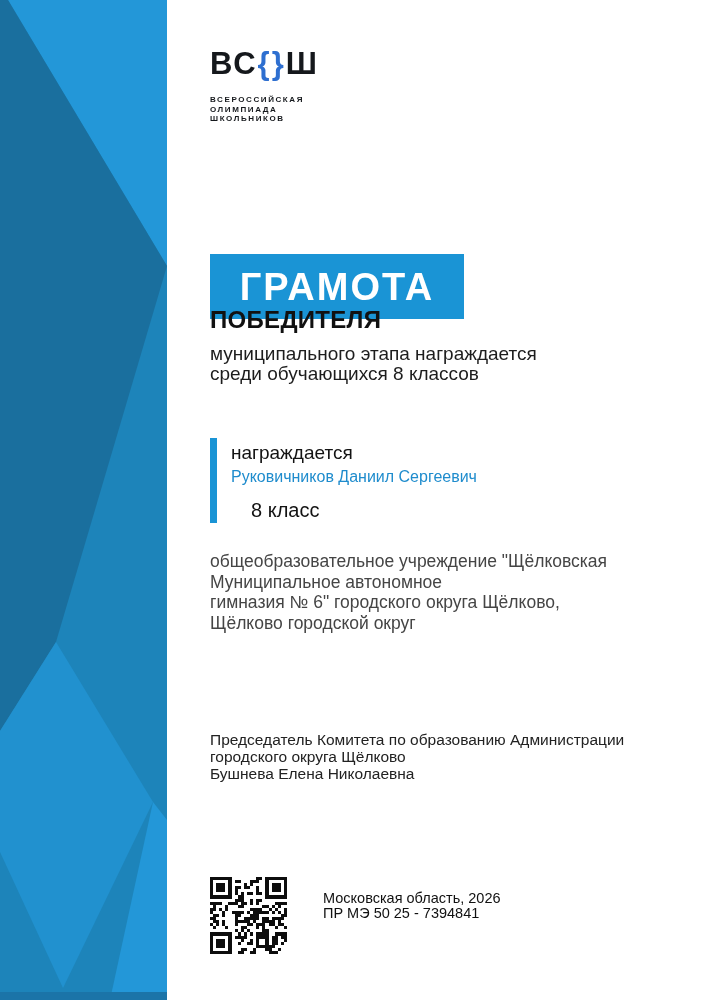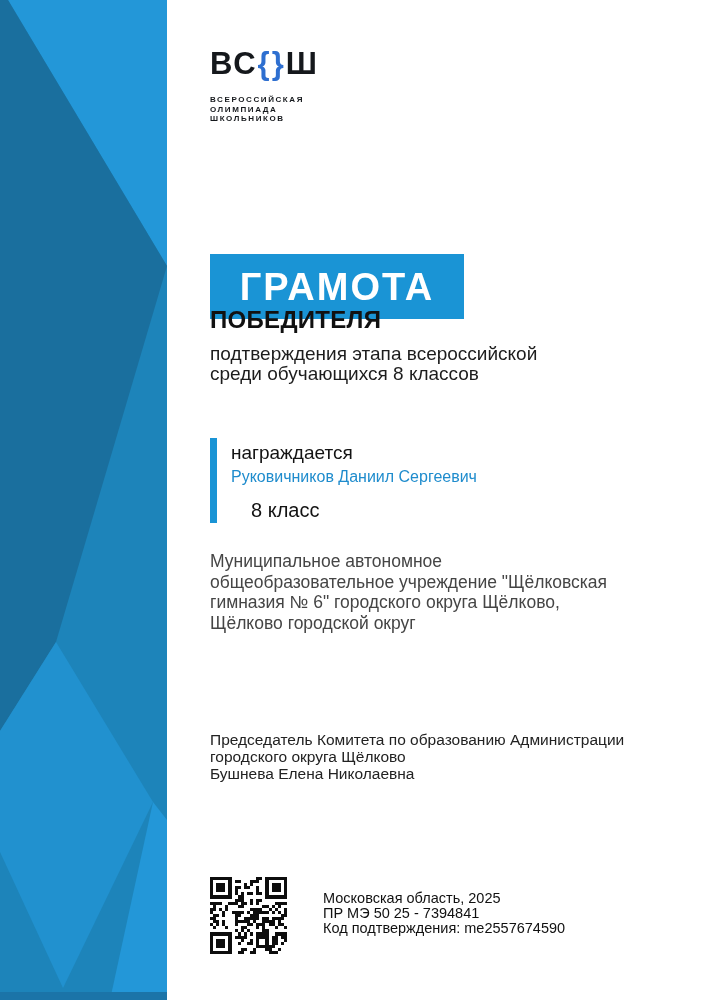--- a/index.html
+++ b/index.html
@@ -89,34 +89,34 @@
       <div class="line">ШКОЛЬНИКОВ</div>
     </div>
   </div>
 
   <div class="banner" style="background: rgb(26, 148, 213); margin-top: 46px;">
     <span class="banner-title">ГРАМОТА</span>
   </div>
 
   <div class="award-heading">ПОБЕДИТЕЛЯ</div>
   <div class="award-desc">
-    <div class="line">подтверждения этапа всероссийской</div>
+    <div class="line">муниципального этапа награждается</div>
     <div class="line">среди обучающихся 8 классов</div>
   </div>
 
   <div class="recipient">
     <div class="accent-bar" style="background: rgb(26, 148, 213);"></div>
     <div class="recipient-label">награждается</div>
     <div class="recipient-name" style="color: rgb(31, 140, 205);">Руковичников Даниил Сергеевич</div>
     <div class="recipient-grade">8 класс</div>
   </div>
 
   <div class="school">
+    <div class="line">общеобразовательное учреждение "Щёлковская</div>
     <div class="line">Муниципальное автономное</div>
-    <div class="line">общеобразовательное учреждение "Щёлковская</div>
     <div class="line">гимназия № 6" городского округа Щёлково,</div>
     <div class="line">Щёлково городской округ</div>
   </div>
 
   <div class="signature">
     <div class="line">Председатель Комитета по образованию Администрации</div>
     <div class="line">городского округа Щёлково</div>
     <div class="line">Бушнева Елена Николаевна</div>
   </div>
 
@@ -324,18 +324,17 @@
         <rect x="21" y="24" width="1" height="1"></rect>
         <path fill-rule="evenodd" d="M0 0h7v7h-7v-7zM1 1v5h5v-5h-5z"></path>
         <rect x="2" y="2" width="3" height="3"></rect>
         <path fill-rule="evenodd" d="M18 0h7v7h-7v-7zM19 1v5h5v-5h-5z"></path>
         <rect x="20" y="2" width="3" height="3"></rect>
         <path fill-rule="evenodd" d="M0 18h7v7h-7v-7zM1 19v5h5v-5h-5z"></path>
         <rect x="2" y="20" width="3" height="3"></rect>
       </g>
     </svg>
   <div class="footer-info">
-    <div class="line">Московская область, 2025</div>
+    <div class="line">Московская область, 2026</div>
     <div class="line">ПР МЭ 50 25 - 7394841</div>
-    <div class="line">Код подтверждения: me2557674590</div>
   </div>
 
 </div>
 
 </body></html>

